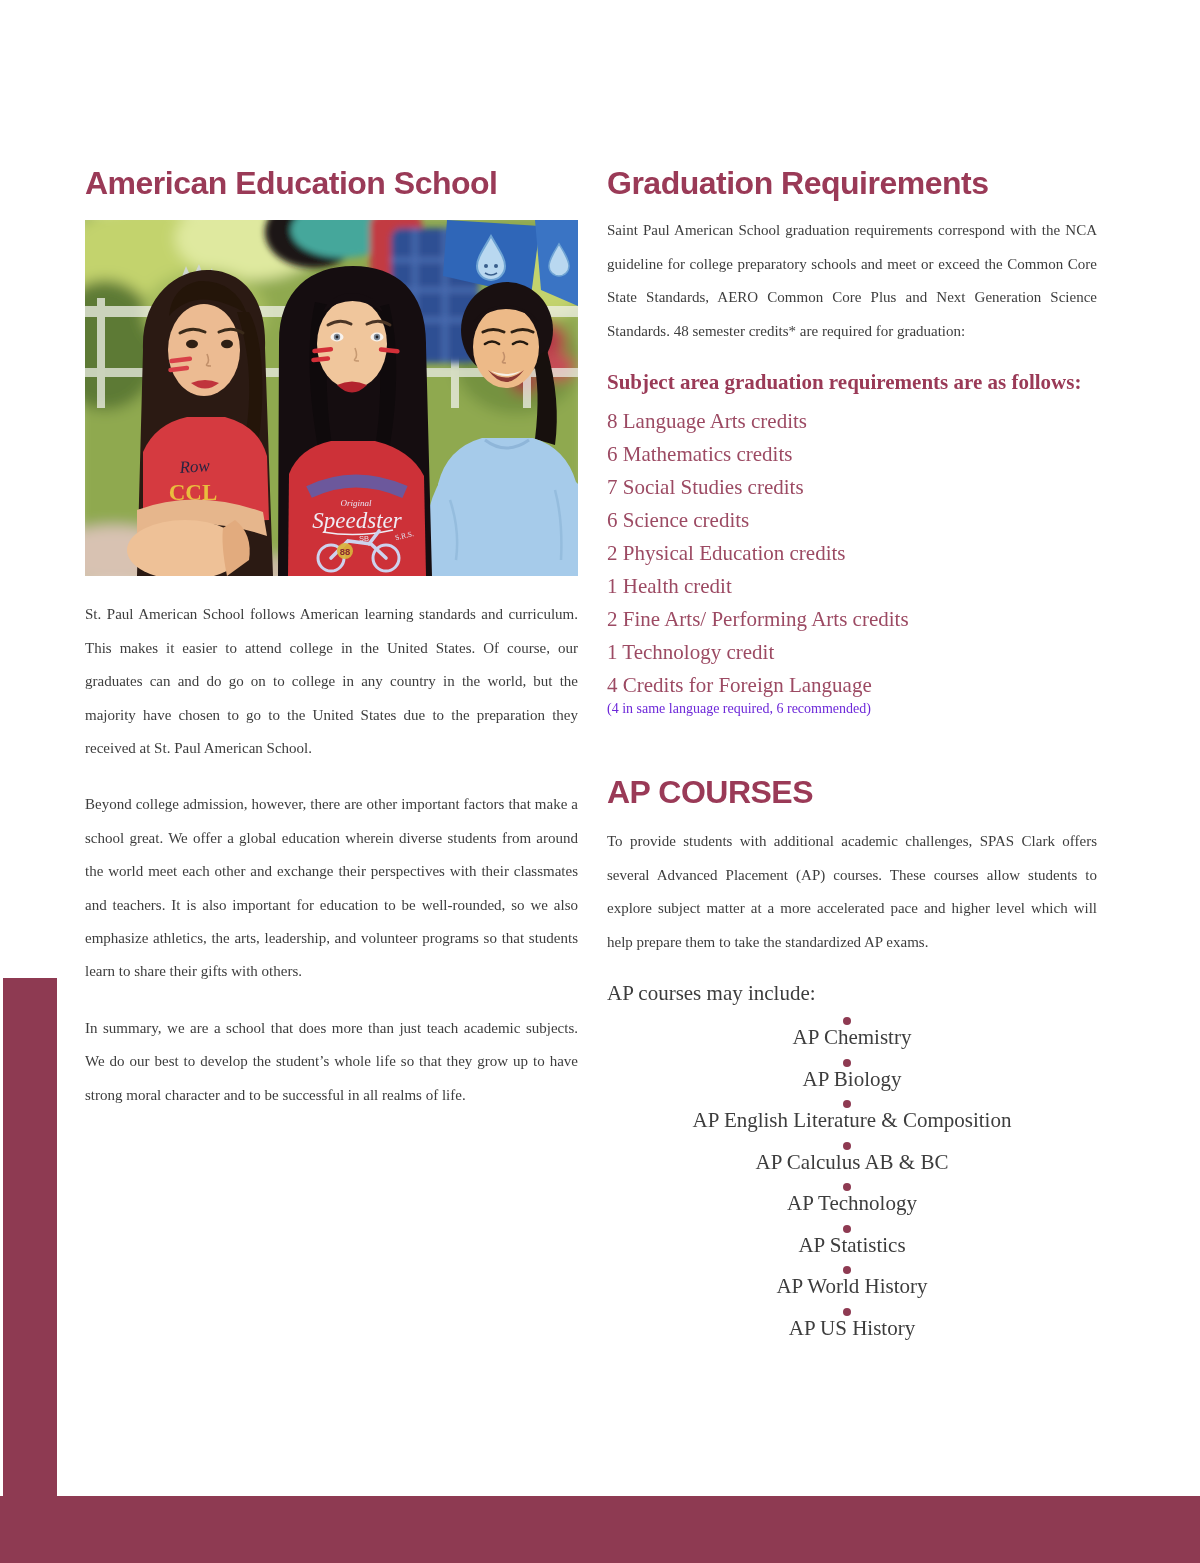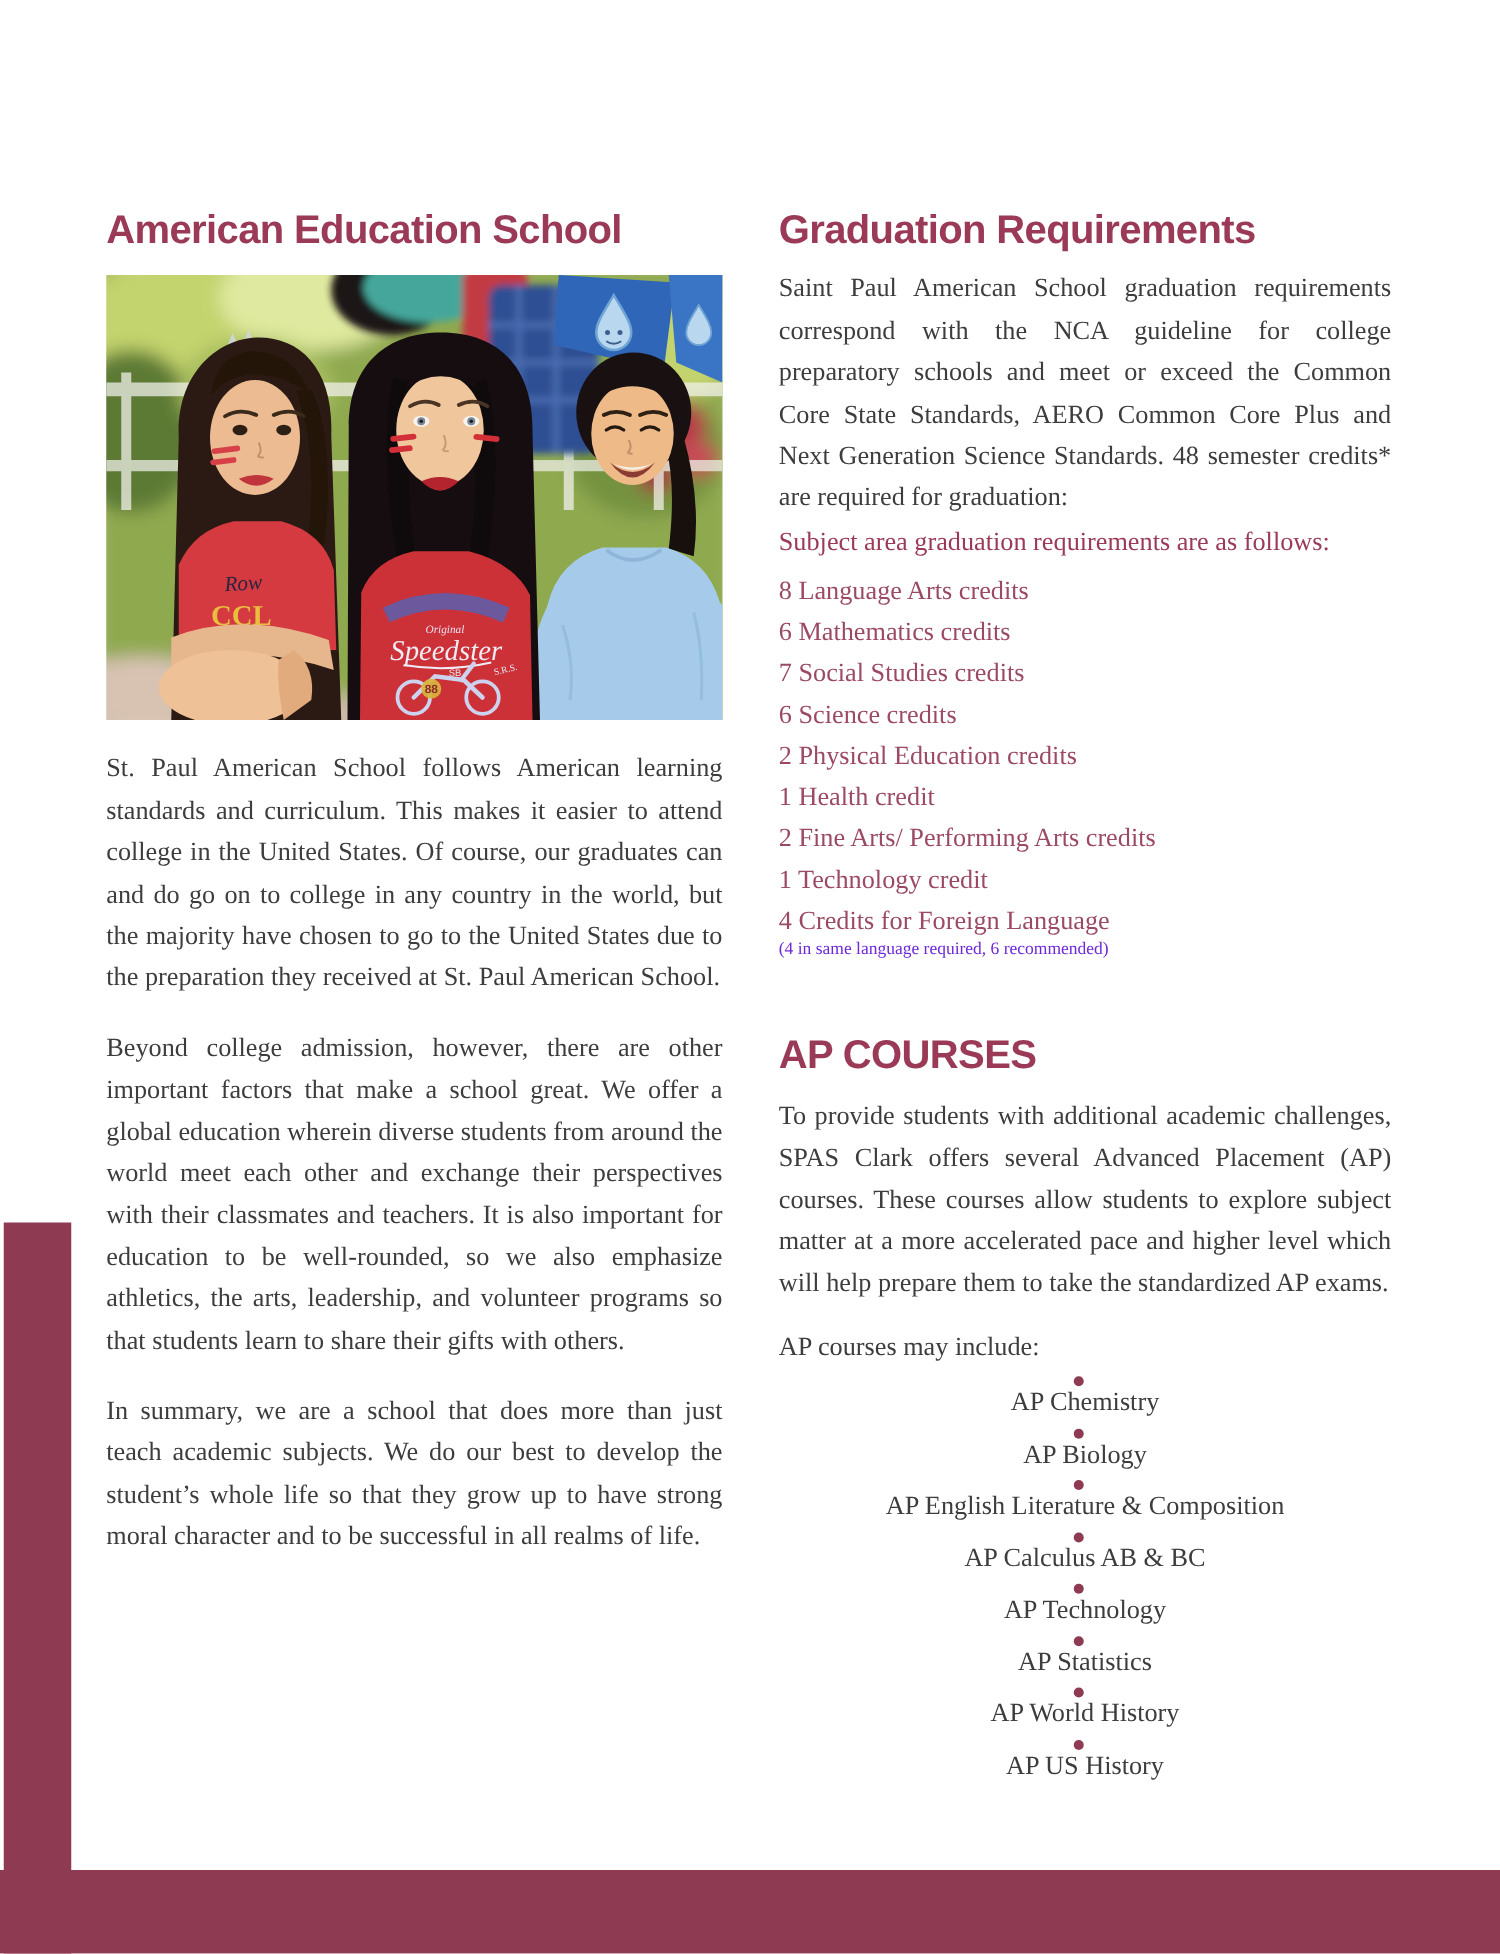--- a/index.html
+++ b/index.html
@@ -16,48 +16,48 @@
   .bar-left {
     position:absolute; left:3px; top:978px; width:54px; height:585px;
     background:#8e3a52;
   }
   .bar-bottom {
     position:absolute; left:0; top:1496px; width:1200px; height:67px;
     background:#8e3a52;
   }
   .col { position:absolute; top:164px; }
   .col-left  { left:85px;  width:493px; }
-  .col-right { left:623px; width:490px; }
+  .col-right { left:607px; width:490px; }
 
   h1, h2 {
     font-family:"Liberation Sans", sans-serif;
     font-weight:700;
     font-size:32px;
     letter-spacing:-0.5px;
     color:#9a3a57;
     line-height:1.2;
   }
   .col-left h1 { margin-bottom:18px; }
   .col-right h1 { margin-bottom:12px; }
 
   .photo-frame { width:493px; height:356px; display:block; }
 
   p.body {
-    font-size:21px;
+    font-size:15px;
     line-height:33.4px;
     text-align:justify;
     color:#3d3d3d;
   }
   .col-left p.body { margin-top:23px; }
   .col-left p.body:first-of-type { margin-top:22px; }
 
   .req-subheading {
-    margin-top:6px;
+    margin-top:22px;
     font-size:21px;
-    font-weight:400;
+    font-weight:700;
     color:#9a3a57;
   }
   ul.req-list { list-style:none; margin-top:14px; }
   ul.req-list li {
     font-size:21px;
     line-height:24px;
     margin-bottom:9px;
     color:#9c4a63;
   }
   .req-note { font-size:14px; line-height:24px; color:#6d28d9; }

